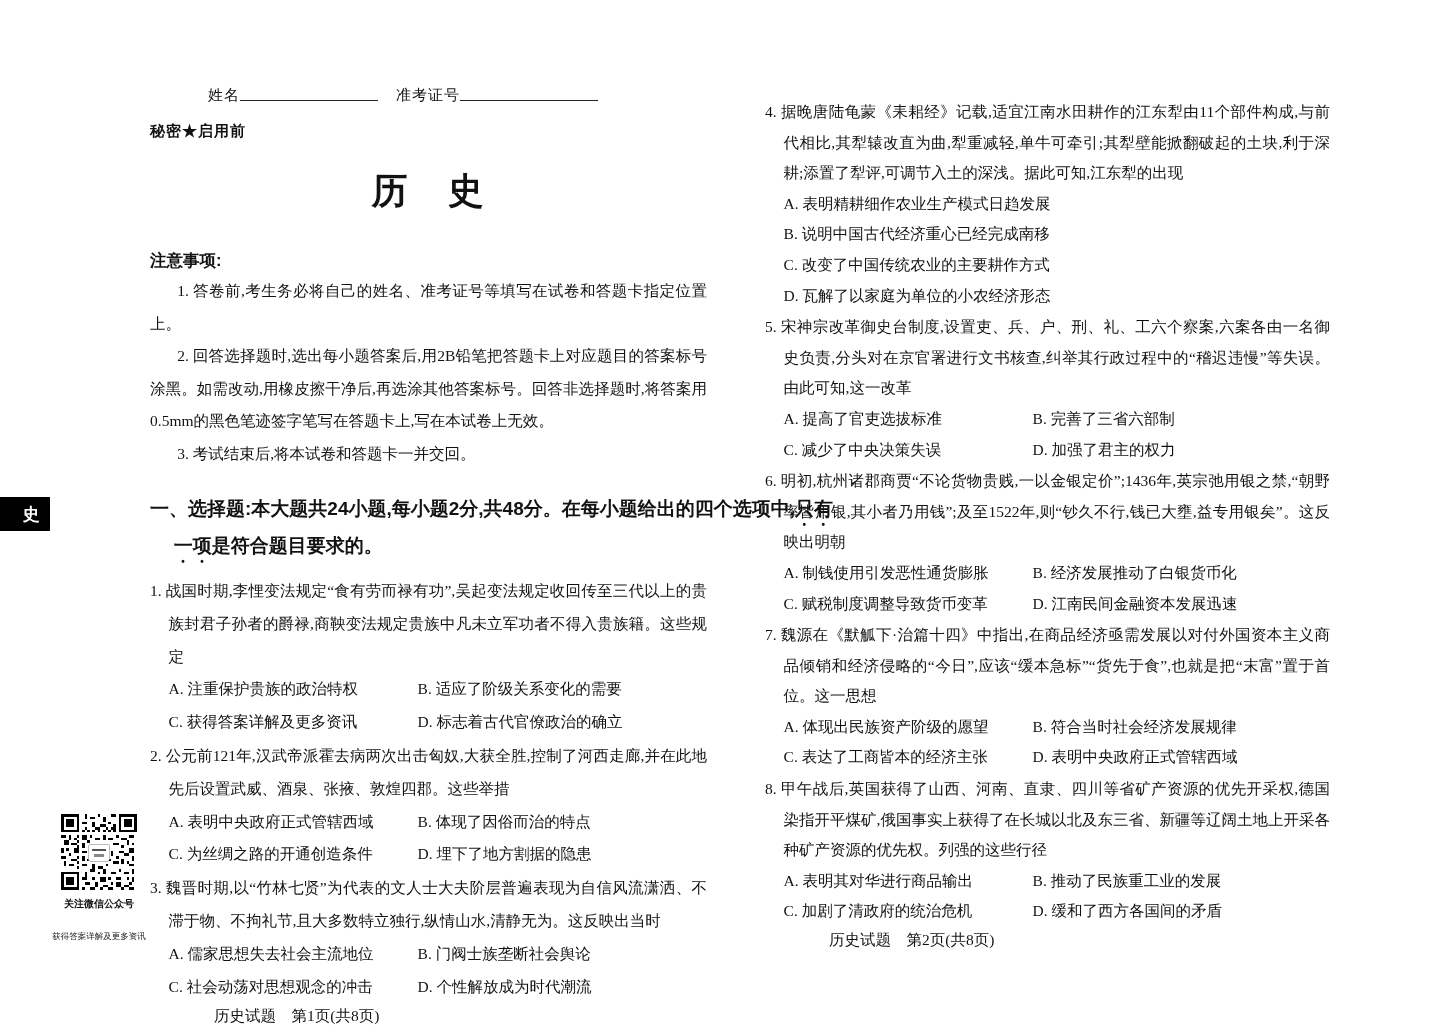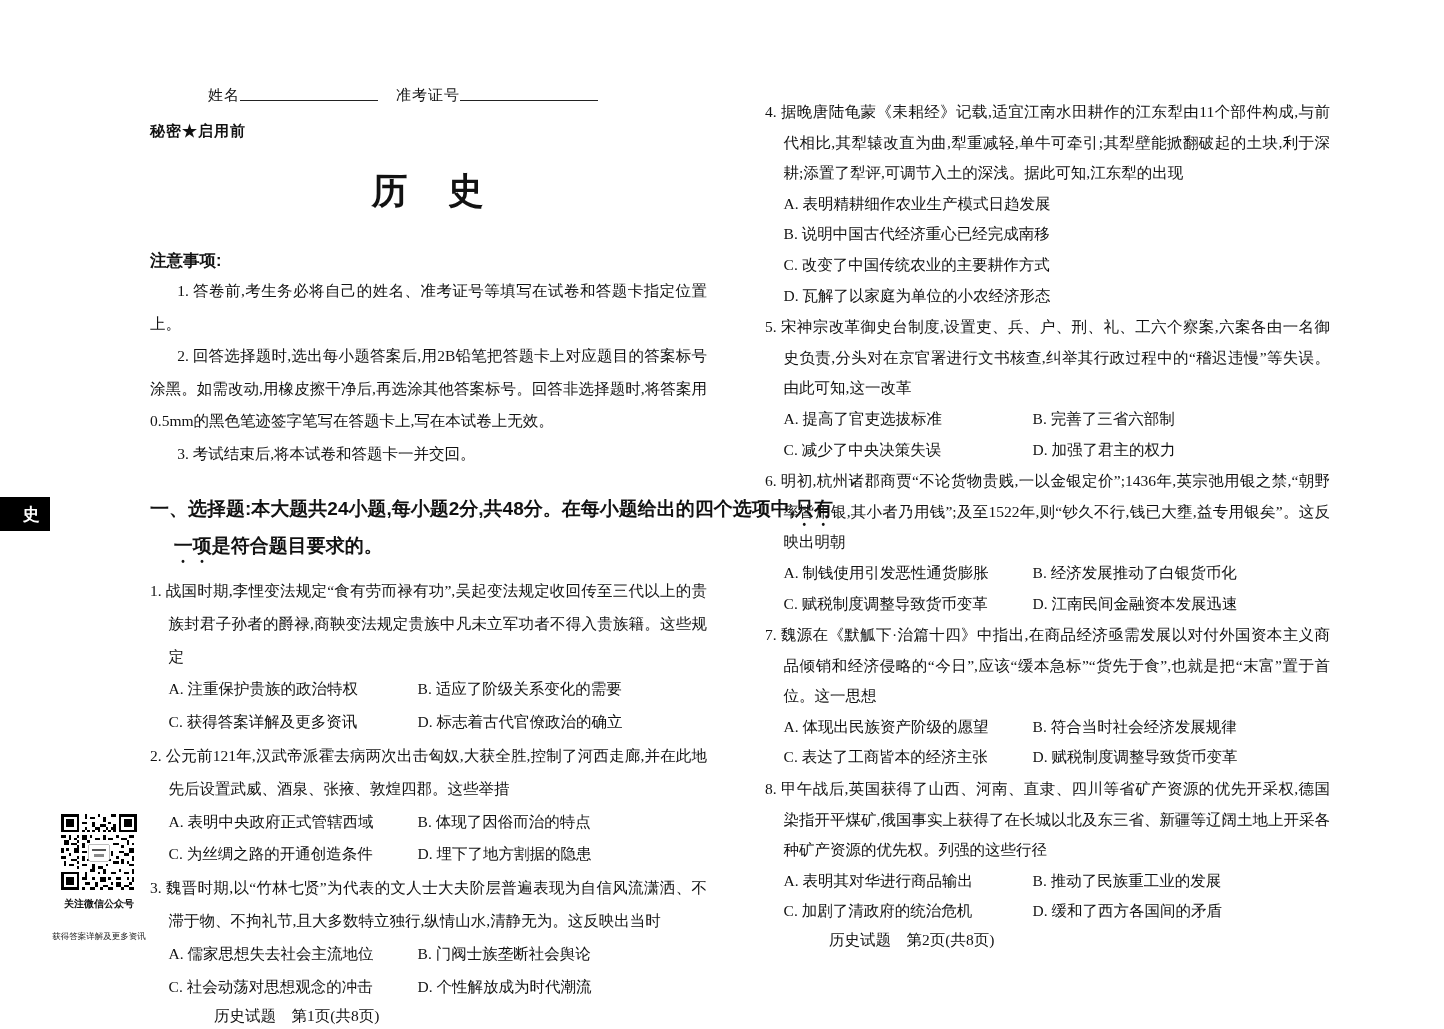--- a/index.html
+++ b/index.html
@@ -280,21 +280,21 @@
       <span class="opt">D. 江南民间金融资本发展迅速</span>
     </div>
   </div>
 
   <div class="q">
     <p class="stem">7. 魏源在《默觚下·治篇十四》中指出,在商品经济亟需发展以对付外国资本主义商品倾销和经济侵略的“今日”,应该“缓本急标”“货先于食”,也就是把“末富”置于首位。这一思想</p>
     <div class="opts two-col">
       <span class="opt">A. 体现出民族资产阶级的愿望</span>
       <span class="opt">B. 符合当时社会经济发展规律</span>
       <span class="opt">C. 表达了工商皆本的经济主张</span>
-      <span class="opt">D. 赋税制度调整导致货币变革</span>
+      <span class="opt">D. 表明中央政府正式管辖西域</span>
     </div>
   </div>
 
   <div class="q">
     <p class="stem">8. 甲午战后,英国获得了山西、河南、直隶、四川等省矿产资源的优先开采权,德国染指开平煤矿,俄国事实上获得了在长城以北及东三省、新疆等辽阔土地上开采各种矿产资源的优先权。列强的这些行径</p>
     <div class="opts two-col">
       <span class="opt">A. 表明其对华进行商品输出</span>
       <span class="opt">B. 推动了民族重工业的发展</span>
       <span class="opt">C. 加剧了清政府的统治危机</span>
       <span class="opt">D. 缓和了西方各国间的矛盾</span>

